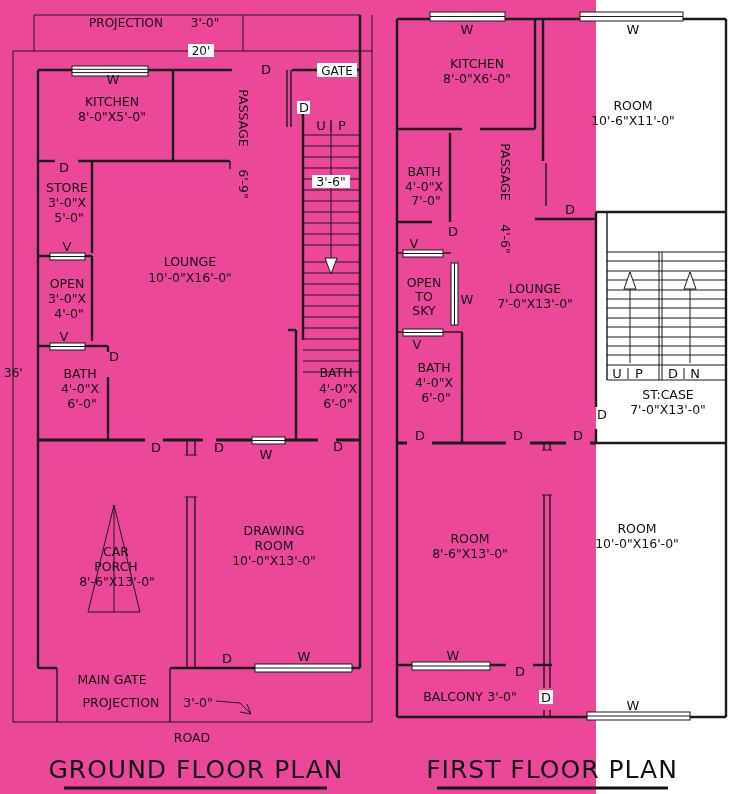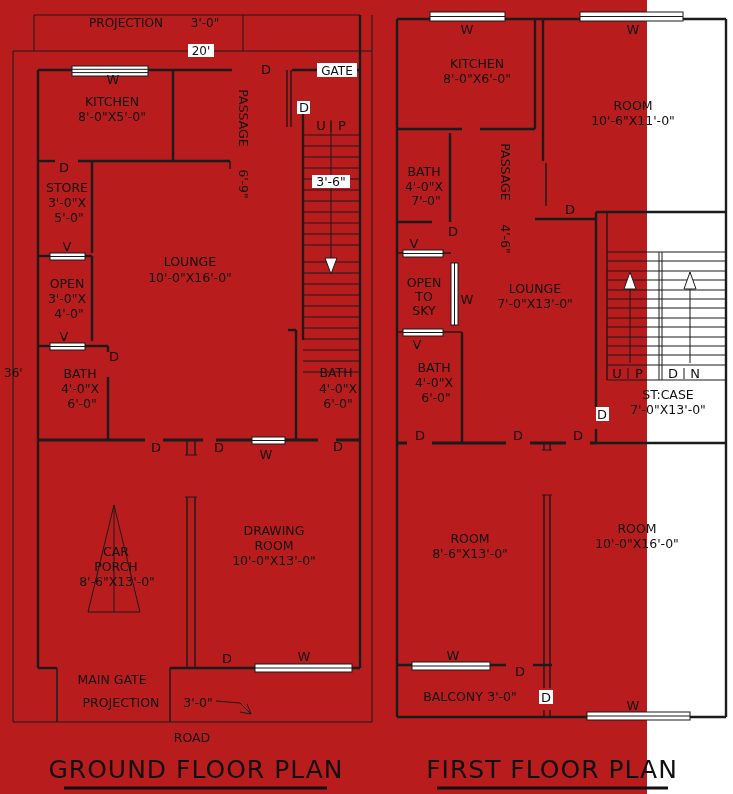--- a/index.html
+++ b/index.html
@@ -1,16 +1,16 @@
 <!DOCTYPE html>
 <html><head>
 <meta charset="utf-8">
 <style>
   html,body{margin:0;padding:0;background:#ffffff;}
-  .page{width:647px;height:794px;position:relative;background:#b91c1c;}
+  .page{width:596px;height:794px;position:relative;background:#ec4899;}
   svg{display:block;}
   
   .t{stroke:#1b1b1b;stroke-width:1;fill:none}
   .p{stroke:#1b1b1b;stroke-width:1.4;fill:none}
   .w{stroke:#1b1b1b;stroke-width:2.4;fill:none}
   .wk{stroke:#1b1b1b;stroke-width:3;fill:none}
   .arrowhead{fill:#ffffff;stroke:#1b1b1b;stroke-width:1}
   .winbox{fill:#ffffff;stroke:#1b1b1b;stroke-width:1}
   .bg{fill:#ffffff;stroke:none}
   text{fill:#111;font-family:"DejaVu Sans","Liberation Sans",sans-serif;}

